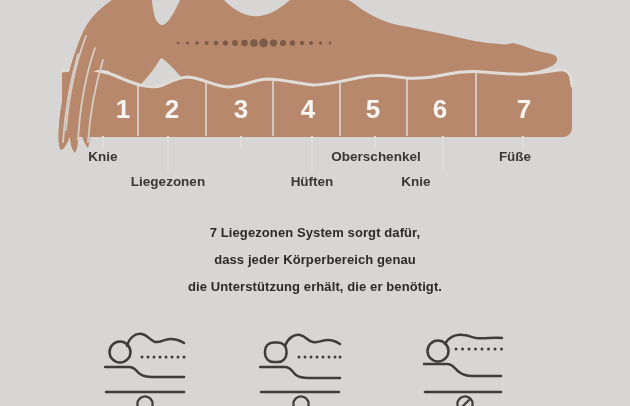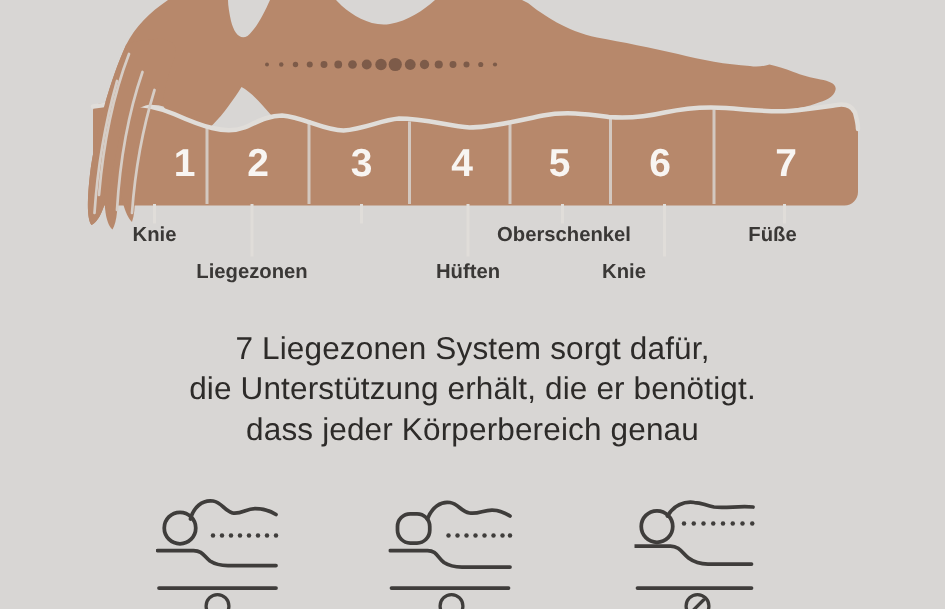--- a/index.html
+++ b/index.html
@@ -19,21 +19,21 @@
   .zone-number{
     position:absolute;transform:translate(-50%,-50%);
     font-weight:bold;font-size:26px;color:var(--zone-number,#f8f5f2);
   }
   .zone-label{
     position:absolute;transform:translate(-50%,-50%);white-space:nowrap;
     font-weight:bold;font-size:13.5px;color:var(--label-text,#3a3836);
   }
   .heading{
     position:absolute;left:0;right:0;top:219px;text-align:center;
-    font-weight:normal;font-size:21px;line-height:27px;
+    font-weight:bold;font-size:13px;line-height:27px;
     color:var(--heading-text,#2d2b29);letter-spacing:0.1px;
   }
   .icons-row{position:absolute;left:0;top:320px;width:630px;height:86px;}
   .posture-icon{position:absolute;top:0;width:90px;height:90px;}
   .icon-stroke{stroke:var(--icon-stroke,#3f3d3b);fill:none;stroke-width:2.5;stroke-linecap:round;stroke-linejoin:round;}
   .icon-stroke-thin{stroke:var(--icon-stroke,#3f3d3b);fill:none;stroke-width:2.2;stroke-linecap:round;}
   .icon-dot{fill:var(--icon-stroke,#3f3d3b);}
 </style>
 </head>
 <body>
@@ -191,22 +191,22 @@
     <div class="zone-label" style="left:103px;top:156px">Knie</div>
     <div class="zone-label" style="left:168px;top:181px">Liegezonen</div>
     <div class="zone-label" style="left:312px;top:181px">Hüften</div>
     <div class="zone-label" style="left:376px;top:156px">Oberschenkel</div>
     <div class="zone-label" style="left:416px;top:181px">Knie</div>
     <div class="zone-label" style="left:515px;top:156px">Füße</div>
   </div>
 
   <div class="heading">
     <div>7 Liegezonen System sorgt dafür,</div>
+    <div>dass jeder Körperbereich genau</div>
     <div>die Unterstützung erhält, die er benötigt.</div>
-    <div>dass jeder Körperbereich genau</div>
   </div>
 
   <div class="icons-row">
 
     <svg class="posture-icon" style="left:104px" width="90" height="90" viewBox="0 0 90 90">
       <circle class="icon-stroke" cx="16" cy="32" r="10.5"></circle>
       <path class="icon-stroke" d="M 23,26 C 25,18 31,13 38,14 C 44,15 45,20 51,22 C 57,23 60,19 66,19 C 72,19 77,21 80,23"></path>
       <g>
         <circle class="icon-dot" cx="38" cy="37" r="1.5"></circle>
           <circle class="icon-dot" cx="44" cy="37" r="1.5"></circle>

